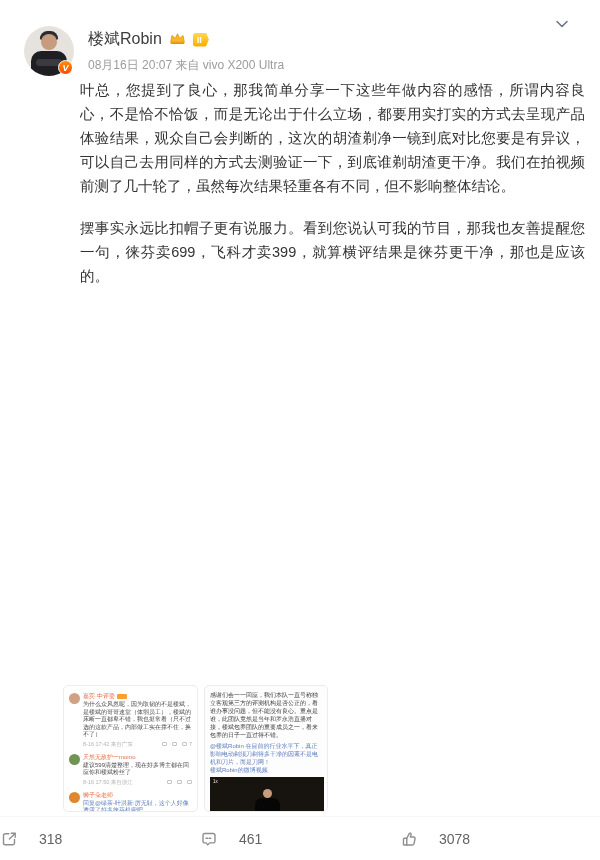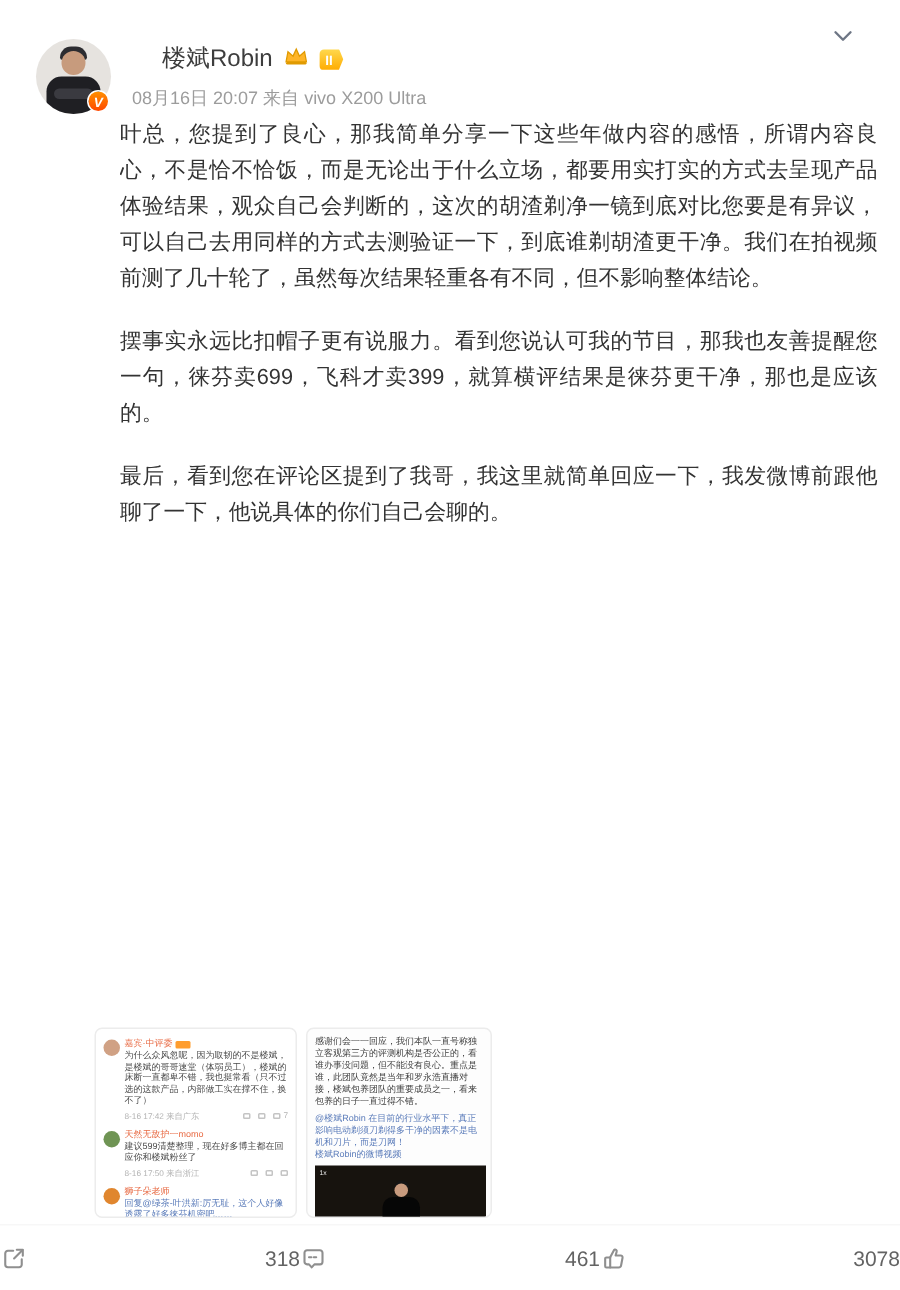--- a/index.html
+++ b/index.html
@@ -18,21 +18,21 @@
     border-radius:9px 9px 2px 2px; background:#2c2c30; }
   .avatar .body { position:absolute; left:7px; top:25px; width:36px; height:26px;
     border-radius:10px 10px 0 0; background:#1f1f23; }
   .avatar .arms { position:absolute; left:12px; top:33px; width:26px; height:7px;
     border-radius:4px; background:#3a3a40; }
   .v-badge { position:absolute; left:58px; top:60px; width:15px; height:15px;
     border-radius:50%; background:linear-gradient(180deg,#ff9000,#ff4800);
     border:1.5px solid #fff; color:#fff; font-size:9px; font-weight:bold; font-style:italic;
     display:flex; align-items:center; justify-content:center; }
   .hmeta { position:absolute; left:88px; top:29px; }
-  .name-row { display:flex; align-items:center; gap:7px;margin-left:20px; }
+  .name-row { display:flex; align-items:center; gap:7px; }
   .username { font-size:16px; color:#3d3d3d; }
   .vip-pill { display:inline-flex; align-items:center; height:14px; padding:0 7px 0 4px;
     background:linear-gradient(180deg,#ffd84d,#ffab00); color:#fff; font-weight:bold;
     font-size:9px; clip-path:polygon(0 0,82% 0,100% 50%,82% 100%,0 100%);
     border-radius:3px; }
   .crown-icon { display:inline-block; }
   .time-row { margin-top:7px; font-size:12px; color:#9c9c9c; }
   
   .content { position:absolute; left:64px; right:15px; top:78px; height:606px;
     overflow:hidden; font-size:14.5px; line-height:24px; color:#333;
@@ -62,21 +62,21 @@
   .qc-blue { font-size:6px; line-height:8px; color:#5b7cba; margin-top:3px; }
   .qc-link { color:#5b7cba; display:block; }
   .qc-video { position:relative; margin-top:3px; width:114px; height:56px; background:#17130e; }
   .qv-corner { position:absolute; left:3px; top:2px; color:#e8e8e8; font-size:4.5px; }
   .qv-head { position:absolute; left:53px; top:12px; width:9px; height:9px; border-radius:50%; background:#c89b7e; }
   .qv-hair { position:absolute; left:52.5px; top:10px; width:10px; height:5px; border-radius:5px 5px 0 0; background:#151515; }
   .qv-body { position:absolute; left:45px; top:21px; width:25px; height:20px; border-radius:7px 7px 0 0; background:#060606; }
   
   .action-bar { position:absolute; left:0; right:0; bottom:0; height:44px;
     border-top:1px solid #f7f7f7; display:flex; background:#fff; }
-  .action { flex:1; display:flex; align-items:center; justify-content:space-between; gap:21px;
+  .action { flex:1; display:flex; align-items:center; justify-content:flex-start; gap:21px;
     color:#636363; font-size:14px; cursor:pointer; }
   .action svg { display:block; }
 </style>
 </head>
 <body>
 
 <div class="page">
 
   <span class="collapse-chevron">
     <svg width="16" height="16" viewBox="0 0 16 16" fill="none" stroke="currentColor" stroke-width="1.6" stroke-linecap="round" stroke-linejoin="round">
@@ -106,21 +106,20 @@
     <div class="time-row">
       <span>08月16日 20:07</span>
       <span>来自</span>
       <span>vivo X200 Ultra</span>
     </div>
   </div>
 
   <div class="content">
     <p>叶总，您提到了良心，那我简单分享一下这些年做内容的感悟，所谓内容良心，不是恰不恰饭，而是无论出于什么立场，都要用实打实的方式去呈现产品体验结果，观众自己会判断的，这次的胡渣剃净一镜到底对比您要是有异议，可以自己去用同样的方式去测验证一下，到底谁剃胡渣更干净。我们在拍视频前测了几十轮了，虽然每次结果轻重各有不同，但不影响整体结论。</p>
     <p>摆事实永远比扣帽子更有说服力。看到您说认可我的节目，那我也友善提醒您一句，徕芬卖699，飞科才卖399，就算横评结果是徕芬更干净，那也是应该的。</p>
-    <p>最后，看到您在评论区提到了我哥，我这里就简单回应一下，我发微博前跟他聊了一下，他说具体的你们自己会聊的。</p>
   </div>
 
   <div class="media-row">
 
     <div class="mini-card card-comments">
       <div class="mc">
         <div class="mc-av av-tan"></div>
         <div class="mc-main">
           <div class="mc-name">
               <span>嘉宾·中评委</span>

